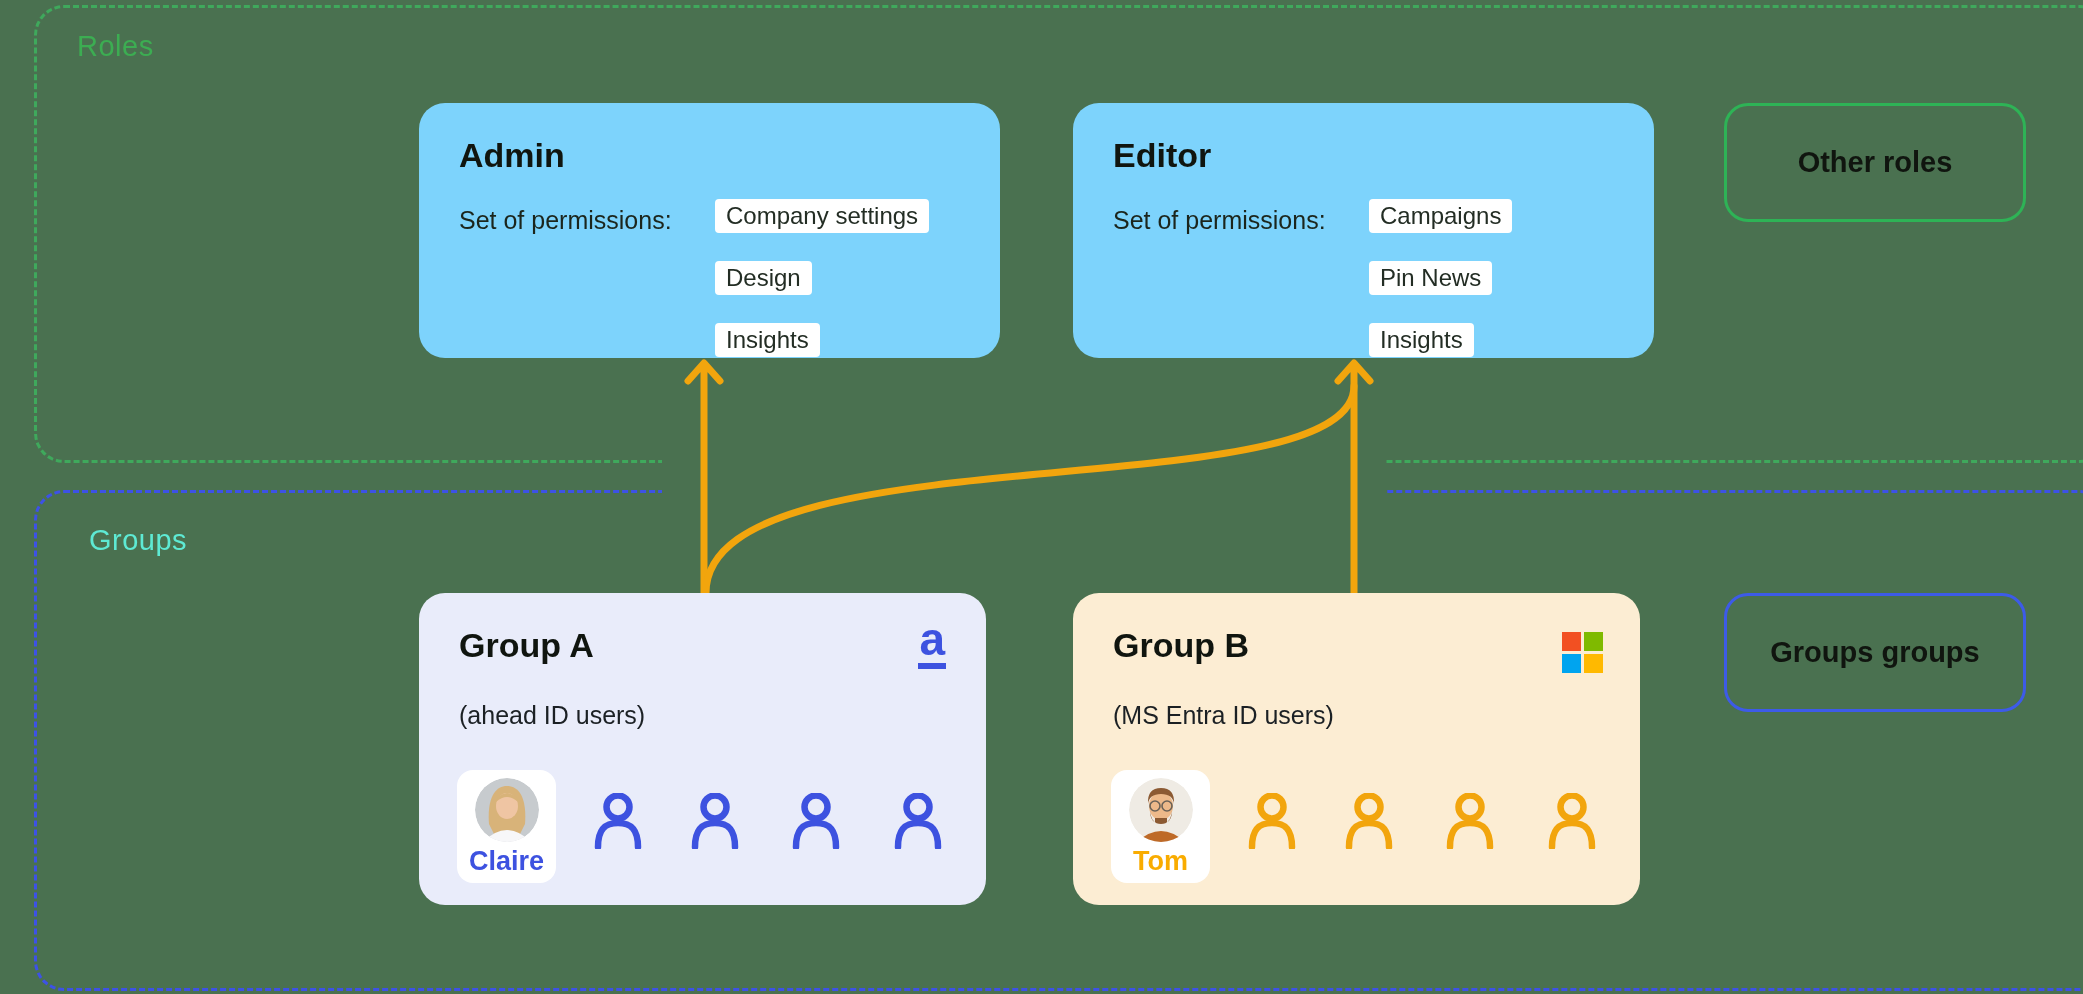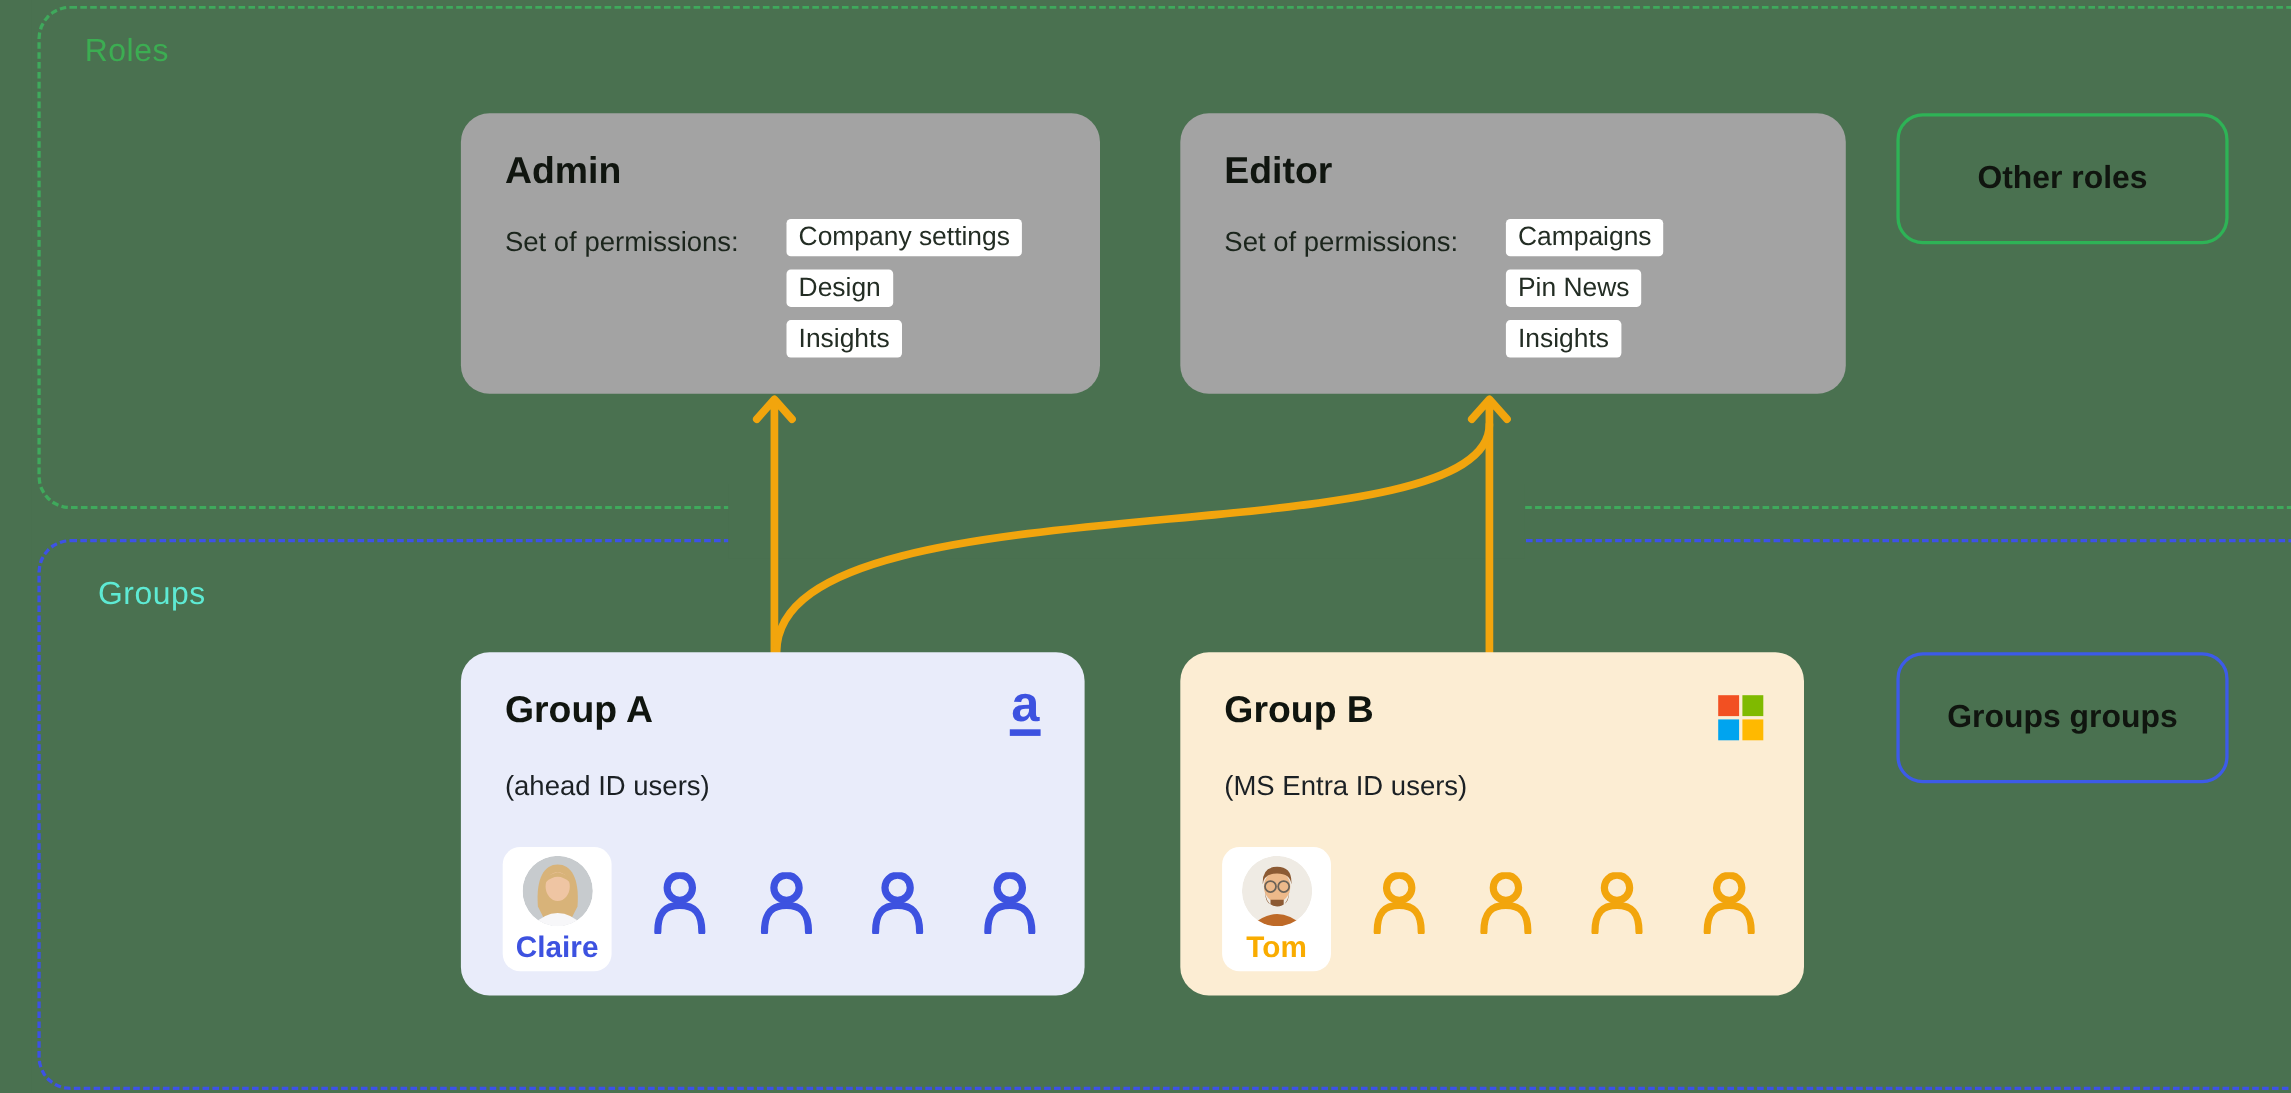--- a/index.html
+++ b/index.html
@@ -11,26 +11,26 @@
   .section{position:absolute;border:3px dashed;border-radius:30px;z-index:1;}
   .section-roles{left:5px;top:5px;width:2070px;height:452px;border-color:#3FA95C;}
   .section-groups{left:5px;top:490px;width:2070px;height:495px;border-color:#3D52E6;}
   .section-label{position:absolute;font-size:29px;font-weight:500;letter-spacing:.5px;}
   .label-roles{left:48px;top:30px;color:#3CAD52;}
   .label-groups{left:60px;top:524px;color:#5eead4;}
   
   .border-mask{position:absolute;left:633px;top:440px;width:724px;height:68px;background:#4A7150;z-index:2;}
   
   .card{position:absolute;border-radius:26px;z-index:4;}
-  .card-admin,.card-editor{width:581px;height:255px;background:#a3a3a3;text-decoration:underline;}
+  .card-admin,.card-editor{width:581px;height:255px;background:#7dd3fc;text-decoration:underline;}
   .card-admin{left:390px;top:103px;}
-  .card-editor{left:1044px;top:103px;padding-left:24px;}
+  .card-editor{left:1044px;top:103px;}
   .card-title{position:absolute;left:40px;top:33px;font-size:34px;font-weight:bold;color:#10150F;}
   .perm-label{position:absolute;left:40px;top:103px;font-size:25px;color:#1B251C;}
-  .tag-col{position:absolute;left:296px;top:96px;display:flex;flex-direction:column;align-items:flex-start;gap:12px;}
+  .tag-col{position:absolute;left:296px;top:96px;display:flex;flex-direction:column;align-items:flex-start;gap:28px;}
   .tag{background:#FFFFFF;border-radius:4px;padding:3px 11px;font-size:24px;color:#232D24;white-space:nowrap;}
   .card-groupa,.card-groupb{width:567px;height:312px;}
   .card-groupa{left:390px;top:593px;background:#E9ECFA;}
   .card-groupb{left:1044px;top:593px;background:#FCEDD3;}
   .group-subtitle{position:absolute;left:40px;top:108px;font-size:25px;color:#1B2024;}
   
   .ahead-logo{position:absolute;right:40px;top:22px;font-size:46px;font-weight:bold;color:#3D52E0;
     border-bottom:6px solid #3D52E0;line-height:1.05;padding:0 1px;}
   .ms-logo{position:absolute;right:37px;top:39px;width:41px;height:41px;display:grid;
     grid-template-columns:19px 19px;grid-template-rows:19px 19px;gap:3px;}

